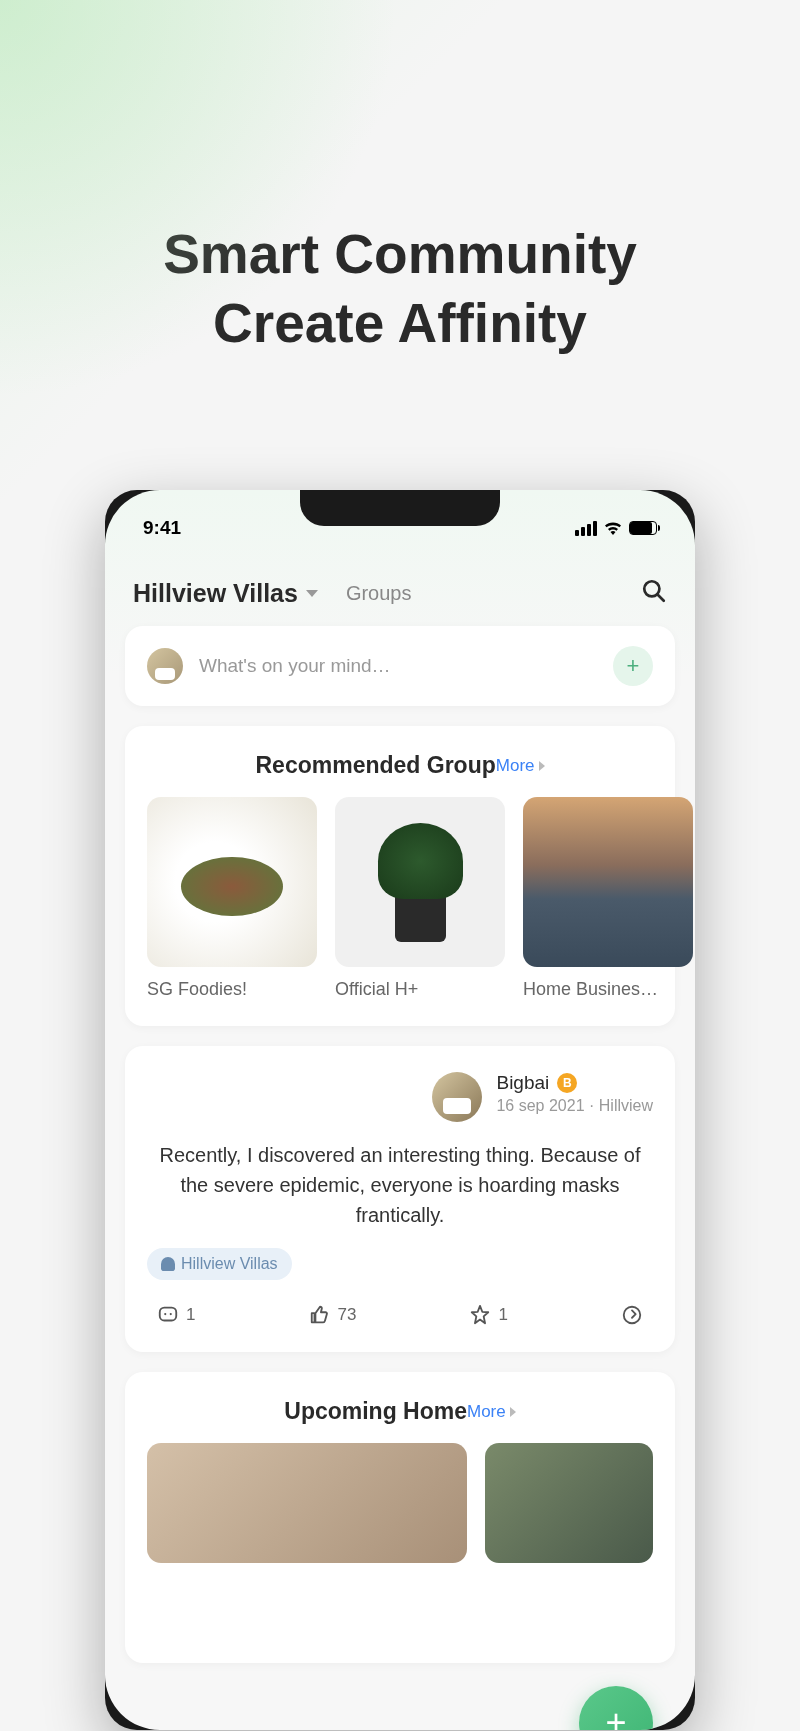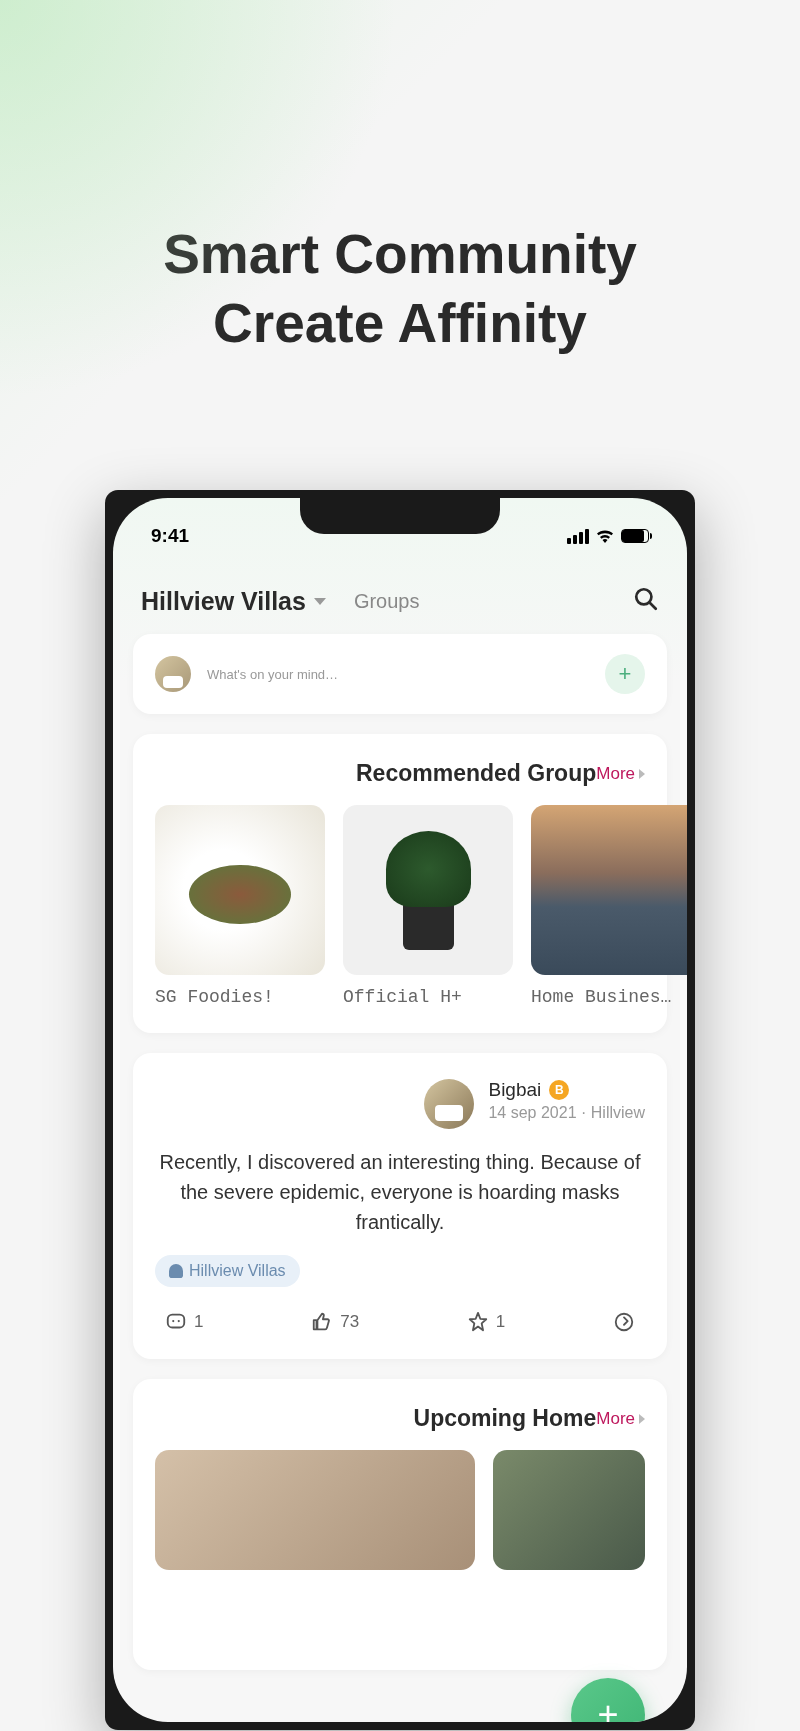--- a/index.html
+++ b/index.html
@@ -20,22 +20,22 @@
       line-height: 1.25;
     }
     .phone-frame {
       position: absolute;
       left: 50%;
       transform: translateX(-50%);
       top: 490px;
       width: 590px;
       height: 1240px;
       background: #1a1a1a;
-      border-radius: 13px;
-      padding: 8px;
+      border-radius: 32px;
+      padding: 0;
       box-shadow: 0 20px 60px rgba(0,0,0,0.3);
     }
     .phone-screen {
       width: 100%;
       height: 100%;
       background: linear-gradient(180deg, #f0f8f2 0%, #f7f7f7 15%, #f7f7f7 100%);
       border-radius: 55px;
       overflow: hidden;
       position: relative;
     }
@@ -115,63 +115,63 @@
     }
     .avatar-small {
       width: 36px; height: 36px; border-radius: 50%;
       background: linear-gradient(135deg, #d4c5a0, #a89878);
       position: relative;
       overflow: hidden;
     }
     .avatar-mask { position:absolute; bottom:4px; left:50%; transform:translateX(-50%); width:20px; height:12px; background:#fff; border-radius:4px;}
     .compose-placeholder {
       color: #999;
-      font-size: 13px;
+      font-size: 19px;
       flex: 1;
     }
     .plus-btn {
       width: 40px; height: 40px;
       background: #e5f5eb;
       border-radius: 50%;
       display: flex; align-items: center; justify-content: center;
       color: #4caf7e;
       font-size: 22px;
       font-weight: 300;
     }
     .card {
       margin: 0 20px 20px;
       background: #fff;
       border-radius: 18px;
       padding: 26px 22px;
       box-shadow: 0 2px 8px rgba(0,0,0,0.04);
     }
     .card-header {
       display: flex;
-      justify-content: flex-end;
+      justify-content: center;
       align-items: center;
       margin-bottom: 18px;
     }
     .card-title {
       font-size: 23px;
       font-weight: 600;
       color: #2a2a2a;
     }
     .more-link {
-      color: #be185d;
+      color: #3b82f6;
       font-size: 17px;
       display: flex;
       align-items: center;
       gap: 4px;
     }
     .chevron-right { width:0;height:0;border-top:5px solid transparent;border-bottom:5px solid transparent;border-left:6px solid #bbb;}
     .groups-row {
       display: flex;
       gap: 18px;
     }
-    .group-item { flex: 0 0 170px; font-family: Liberation Mono, monospace; }
+    .group-item { flex: 0 0 170px; }
     .group-img {
       width: 170px; height: 170px;
       border-radius: 14px;
       margin-bottom: 12px;
     }
     .group-img.food { background: radial-gradient(circle at 40% 50%, #fff 30%, #e8e4d8 100%); position:relative;}
     .group-img.food::after{content:'';position:absolute;top:35%;left:20%;width:60%;height:35%;background:radial-gradient(ellipse,#8b5a3c,#5a7a3c);border-radius:50%;}
     .group-img.city { background: linear-gradient(180deg, #d4a574 0%, #8a6d5c 40%, #4a5a6a 60%, #3a4a5a 100%);}
     .group-img.plant { background: #f0f0f0; position:relative;}
     .group-img.plant::after{content:'';position:absolute;top:15%;left:25%;width:50%;height:45%;background:radial-gradient(ellipse,#2d5a2d,#1a3a1a);border-radius:50% 50% 30% 30%;}
@@ -367,21 +367,21 @@
       <div class="post-header">
         <div class="avatar-med">
             <div class="avatar-mask" style="bottom:8px;width:28px;height:16px;"></div>
           </div>
         <div>
           <div class="post-author-line">
             <span class="post-author">Bigbai</span>
             <span class="badge-b">B</span>
           </div>
           <div class="post-meta">
-            <span>14 sep 2021</span> · <span>Hillview</span>
+            <span>16 sep 2021</span> · <span>Hillview</span>
           </div>
         </div>
       </div>
       <div class="post-body">Recently, I discovered an interesting thing. Because of the severe epidemic, everyone is hoarding masks frantically.</div>
       <div class="post-tag">
         <span class="person-icon"></span>
         <span>Hillview Villas</span>
       </div>
       <div class="post-actions">
         <div class="action-item">

